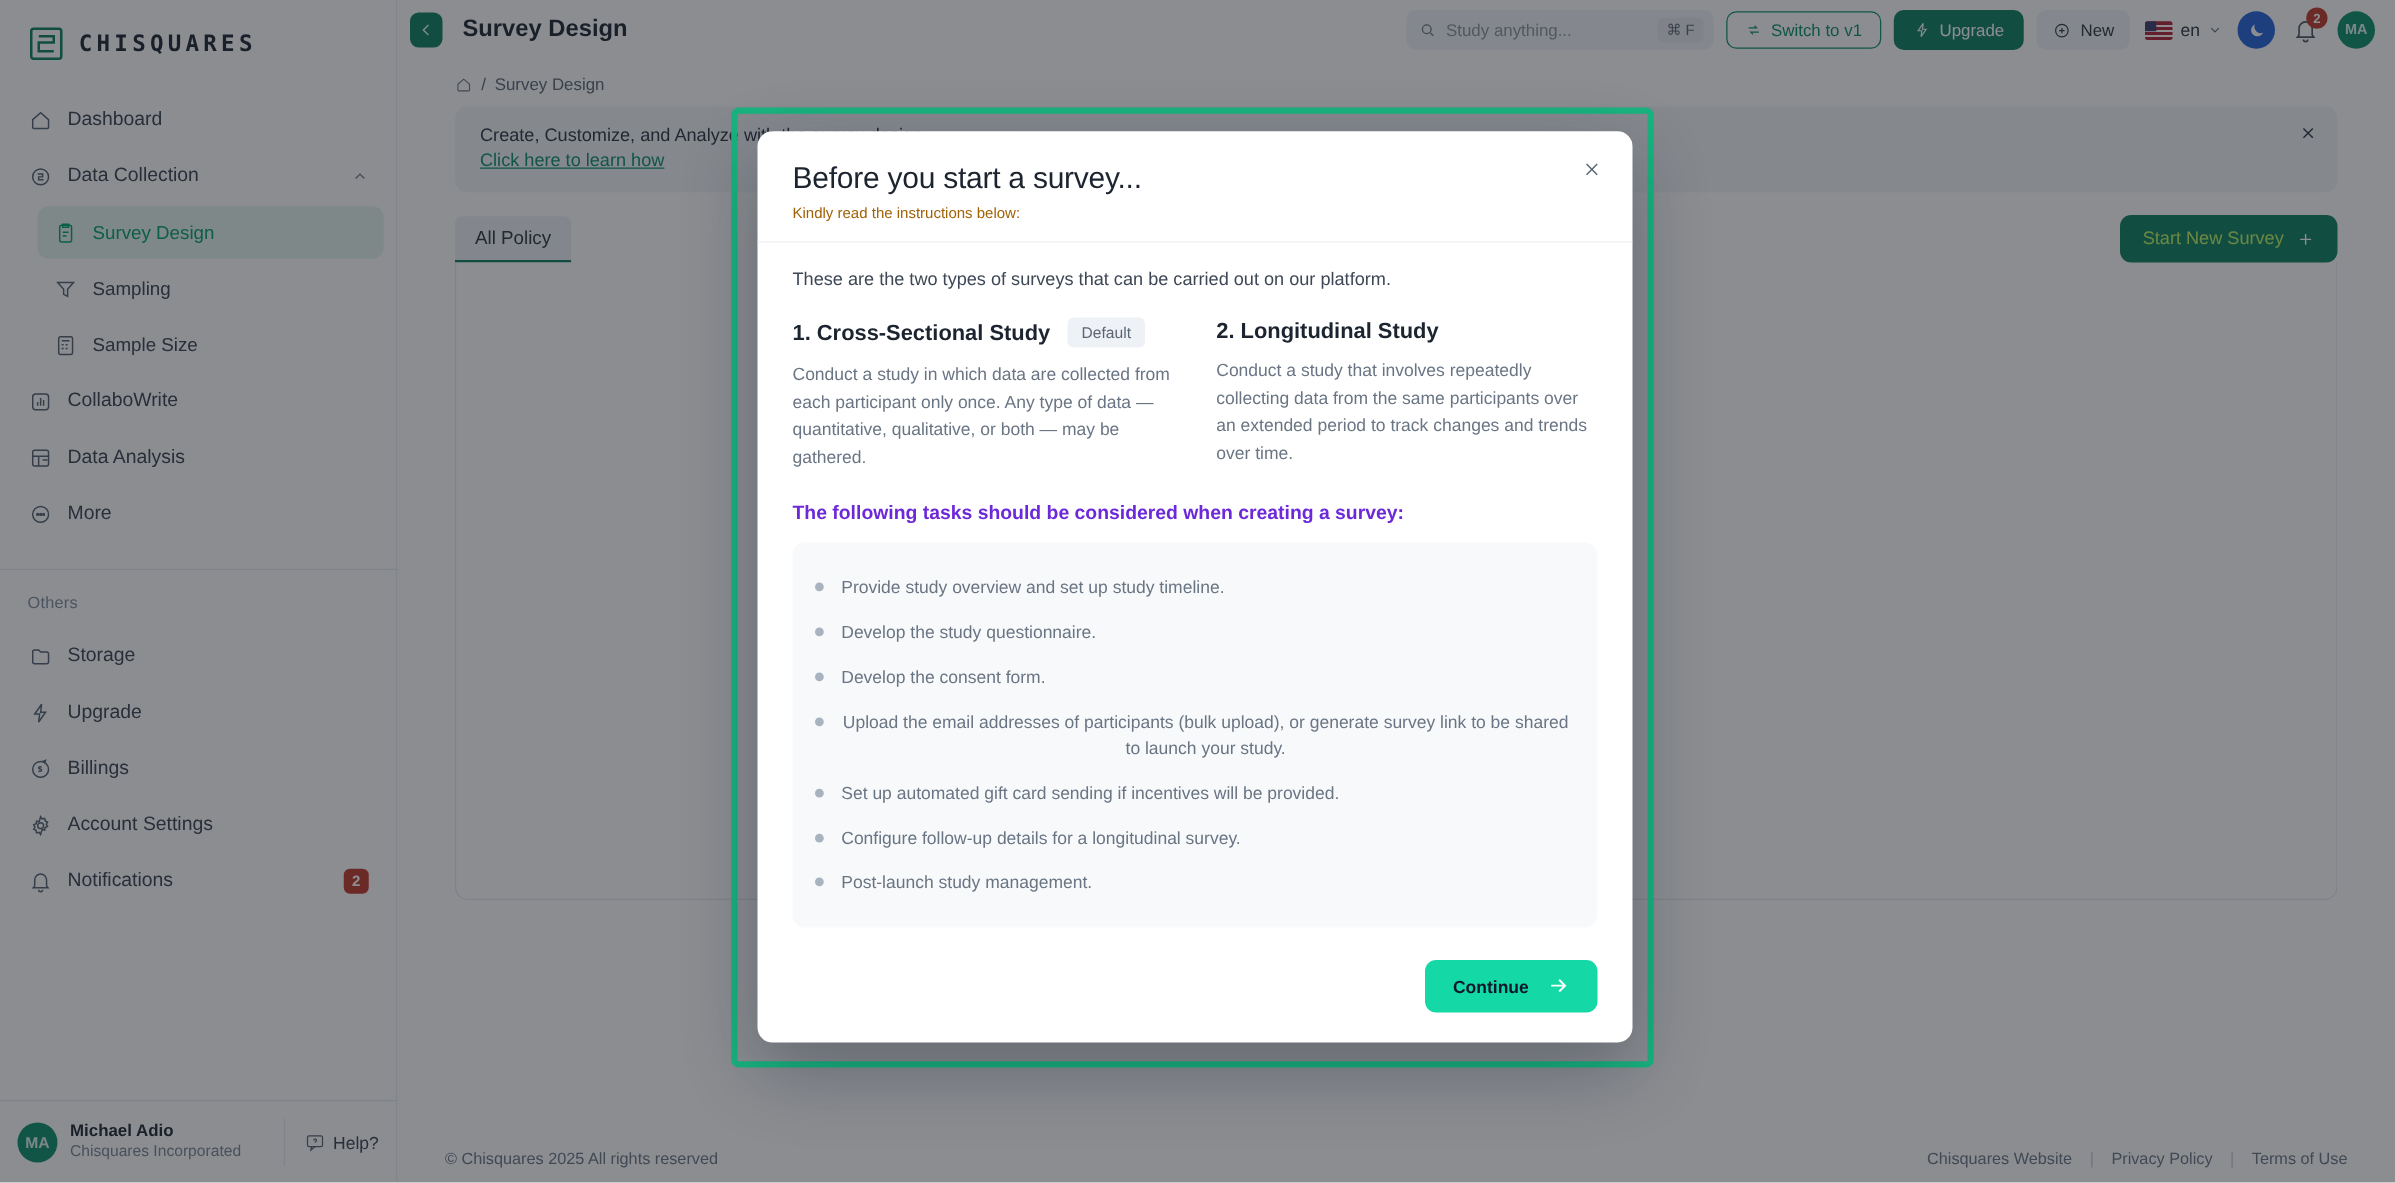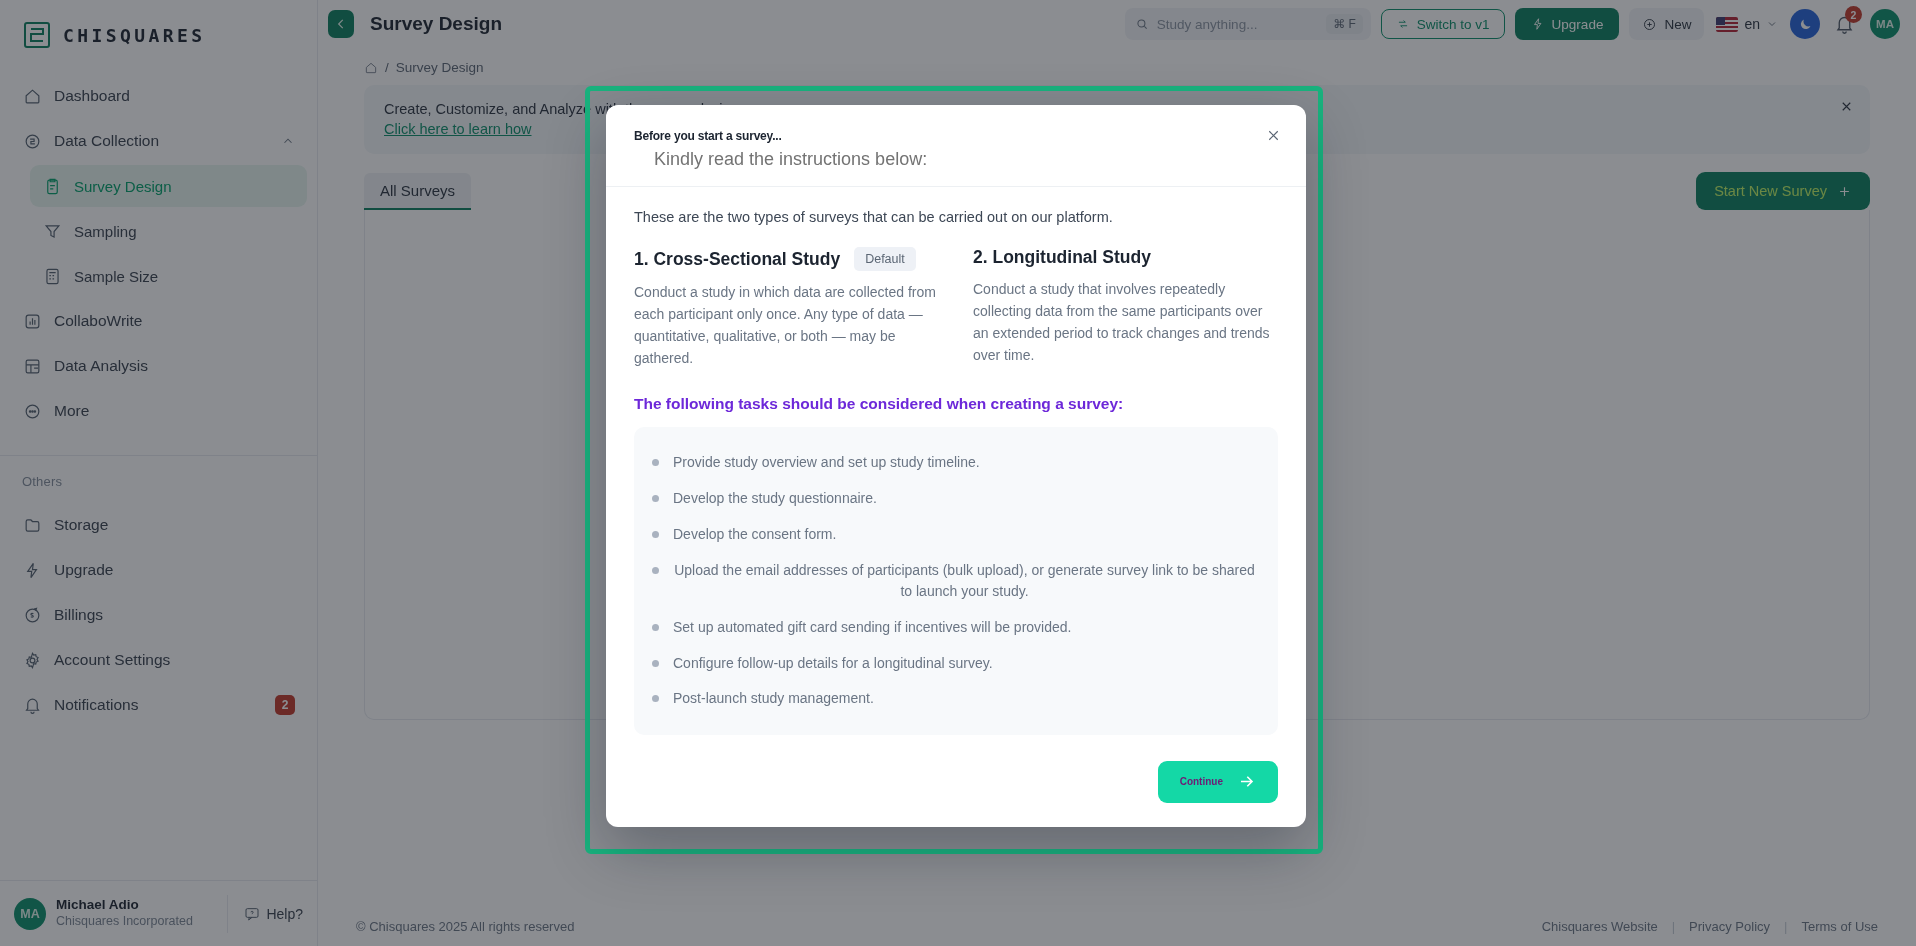--- a/index.html
+++ b/index.html
@@ -191,22 +191,22 @@
     border: 5px solid #19b37e; border-radius: 6px; pointer-events: none;
   }
 
   
   .modal {
     position: absolute; left: 606px; top: 105px; width: 700px;
     background: #ffffff; border-radius: 12px;
     box-shadow: 0 22px 60px rgba(10,20,35,.30); overflow: hidden;
   }
   .modal-head { padding: 24px 28px 16px 28px; border-bottom: 1px solid #edf0f3; position: relative; }
-  .modal-title { font-size: 12px; font-weight: 700; color: #1c2430; letter-spacing: -.2px; }
-  .modal-sub { font-size: 18px; color: #737373; margin-top: 6px; margin-left: 20px; }
+  .modal-title { font-size: 24px; font-weight: 400; color: #1c2430; letter-spacing: -.2px; }
+  .modal-sub { font-size: 12px; color: #a16207; margin-top: 6px; }
   .modal-close { position: absolute; right: 24px; top: 22px; cursor: pointer; }
   .modal-close svg { width: 17px; height: 17px; stroke: #5b6674; stroke-width: 1.7; }
   .modal-body { padding: 22px 28px 8px 28px; }
   .intro { font-size: 14.5px; color: #3a4椒450; color: #3d4755; }
   .types { display: flex; gap: 34px; margin-top: 22px; }
   .type-col { flex: 1 1 0; }
   .type-head { display: flex; align-items: center; gap: 14px; }
   .type-title { font-size: 17.5px; font-weight: 600; color: #1c2430; white-space: nowrap; }
   .default-chip {
     background: #eef1f6; color: #5b6674; font-size: 12.5px;
@@ -221,22 +221,22 @@
   .task {
     display: flex; gap: 14px; align-items: flex-start;
     font-size: 14px; line-height: 1.55; color: #6a7584; padding: 7px 0; text-align: center;
   }
   .task .dot {
     width: 7px; height: 7px; border-radius: 50%; background: #a9b2bf;
     flex: 0 0 7px; margin-top: 7px;
   }
   .modal-foot { padding: 18px 28px 24px 28px; display: flex; justify-content: flex-end; }
   .btn-continue {
-    height: 42px; background: #14d8a6; border-radius: 9px; color: #701a75;
-    font-size: 10px; font-weight: 600; display: flex; align-items: center; gap: 14px;
+    height: 42px; background: #14d8a6; border-radius: 9px; color: #0f172a;
+    font-size: 14px; font-weight: 600; display: flex; align-items: center; gap: 14px;
     padding: 0 22px; cursor: pointer;
   }
   .btn-continue svg { width: 19px; height: 19px; stroke: #ffffff; fill: none; stroke-width: 2; }
 </style>
 </head>
 <body>
 
 <div id="app">
 
   <aside class="sidebar">
@@ -485,21 +485,21 @@
       <div class="banner-text">Create, Customize, and Analyze with the survey design</div>
       <span class="banner-link">Click here to learn how</span>
       <span class="banner-close">
         <svg viewBox="0 0 24 24">
             <path d="M6 6l12 12M18 6L6 18"></path>
           </svg>
       </span>
     </section>
 
     <div class="tabs-row">
-      <div class="tab">All Surveys</div>
+      <div class="tab">All Policy</div>
       <div class="btn-start">
         <span>Start New Survey</span>
         <svg viewBox="0 0 24 24">
             <path d="M12 5v14M5 12h14"></path>
           </svg>
       </div>
     </div>
 
     <div class="content-panel"></div>
   </main>

